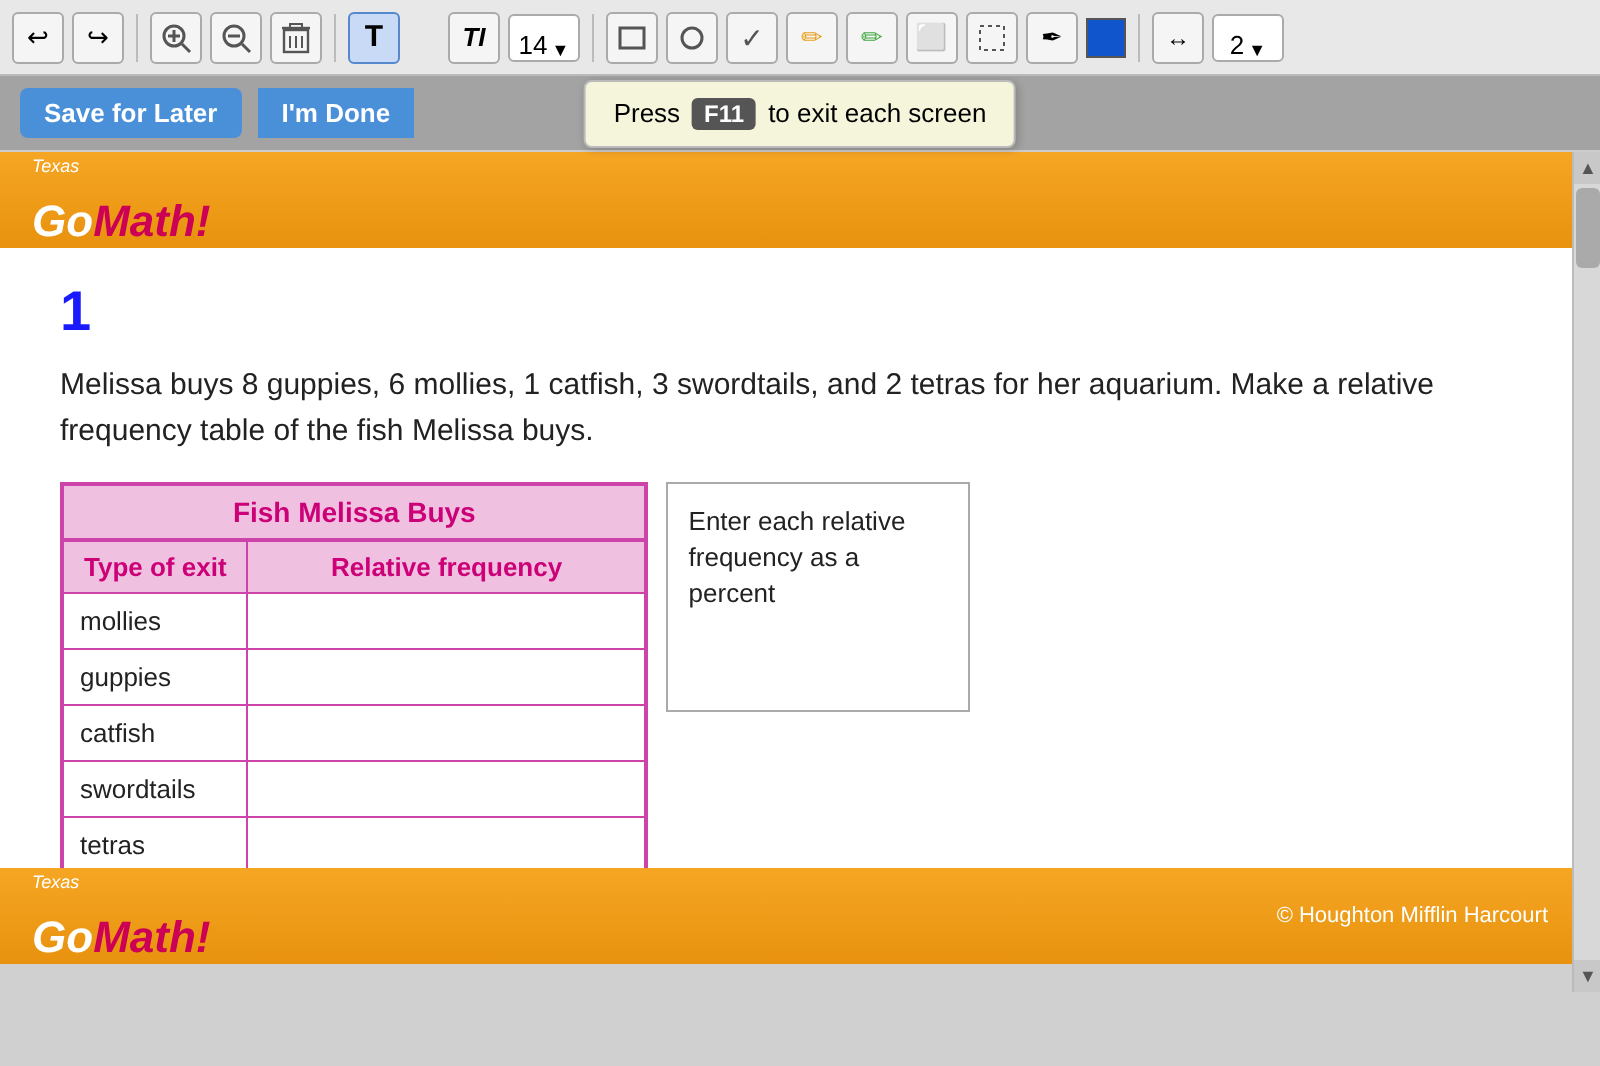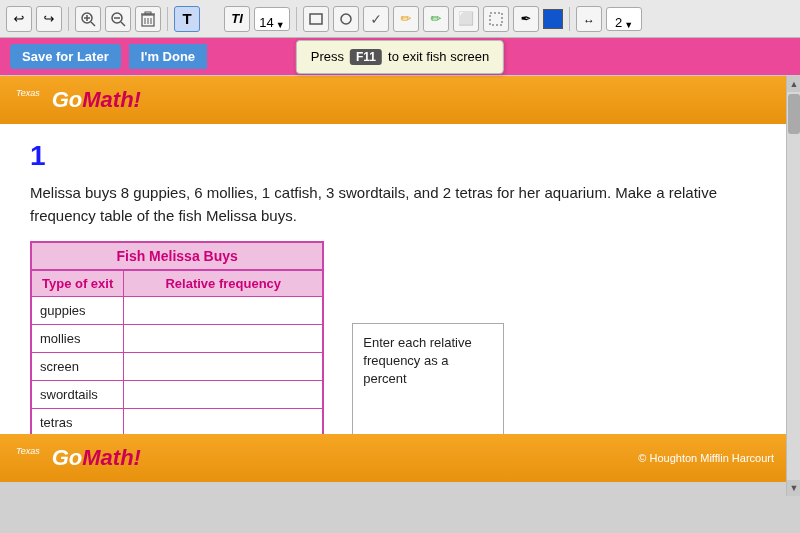--- a/index.html
+++ b/index.html
@@ -31,21 +31,21 @@
       display: flex; align-items: flex-end; justify-content: center; font-size: 13px;
       background: white; cursor: pointer;
     }
     .color-swatch { width: 20px; height: 20px; border: 1px solid #555; }
     .blue-swatch { background: #1155cc; }
 
     
     #action-bar {
       width: 800px;
       height: 38px;
-      background: #ec4899;
+      background: #a3a3a3;
       border-bottom: 1px solid #ccc;
       display: flex;
       align-items: center;
       padding: 0 10px;
       gap: 8px;
       position: relative;
     }
     .btn-save {
       background: #4a90d9;
       color: white;
@@ -94,20 +94,21 @@
     .orange-banner {
       width: 800px;
       height: 48px;
       background: linear-gradient(180deg, #f5a623 0%, #e8920f 100%);
       display: flex;
       align-items: center;
       padding: 0 16px;
     }
     .gomath-logo {
       display: flex;
+      flex-direction: column;
       line-height: 1;
       gap: 12px;
     }
     .gomath-texas {
       font-size: 9px;
       color: white;
       font-style: italic;
     }
     .gomath-go {
       font-size: 22px;
@@ -141,22 +142,22 @@
     .problem-text {
       font-size: 15px;
       color: #222;
       line-height: 1.5;
       margin-bottom: 14px;
     }
 
     
     .table-wrapper {
       display: flex;
-      gap: 28px;
-      align-items: flex-end;
+      gap: 9px;
+      align-items: flex-start;
     }
     .fish-table {
       border: 2px solid #cc44aa;
       border-collapse: collapse;
       min-width: 220px;
     }
     .fish-table caption {
       background: #f0c0e0;
       color: #cc0077;
       font-weight: bold;
@@ -328,21 +329,21 @@
       <span style="font-size:9px;margin-left:2px;">▼</span>
     </div>
   </div>
 
   <div id="action-bar">
     <button class="btn-save">Save for Later</button>
     <button class="btn-done">I'm Done</button>
     <div id="f11-tooltip">
       <span>Press</span>
       <span class="f11-key">F11</span>
-      <span>to exit fish screen</span>
+      <span>to exit each screen</span>
     </div>
   </div>
 
   <div class="orange-banner">
     <div class="gomath-logo">
       <span class="gomath-texas">Texas</span>
       <div>
         <span class="gomath-go">Go</span><span class="gomath-math">Math!</span>
       </div>
     </div>
@@ -358,29 +359,29 @@
         <caption>Fish Melissa Buys</caption>
         <thead>
           <tr>
             <th>Type of exit</th>
             <th>Relative frequency</th>
           </tr>
         </thead>
         <tbody id="fish-table-body">
 
         <tr>
+              <td class="fish-name">mollies</td>
+              <td class="fish-input"><input type="text" style=""></td>
+            </tr>
+            <tr>
               <td class="fish-name">guppies</td>
               <td class="fish-input"><input type="text" style=""></td>
             </tr>
             <tr>
-              <td class="fish-name">mollies</td>
-              <td class="fish-input"><input type="text" style=""></td>
-            </tr>
-            <tr>
-              <td class="fish-name">screen</td>
+              <td class="fish-name">catfish</td>
               <td class="fish-input"><input type="text" style=""></td>
             </tr>
             <tr>
               <td class="fish-name">swordtails</td>
               <td class="fish-input"><input type="text" style=""></td>
             </tr>
             <tr>
               <td class="fish-name">tetras</td>
               <td class="fish-input"><input type="text" style=""></td>
             </tr>

